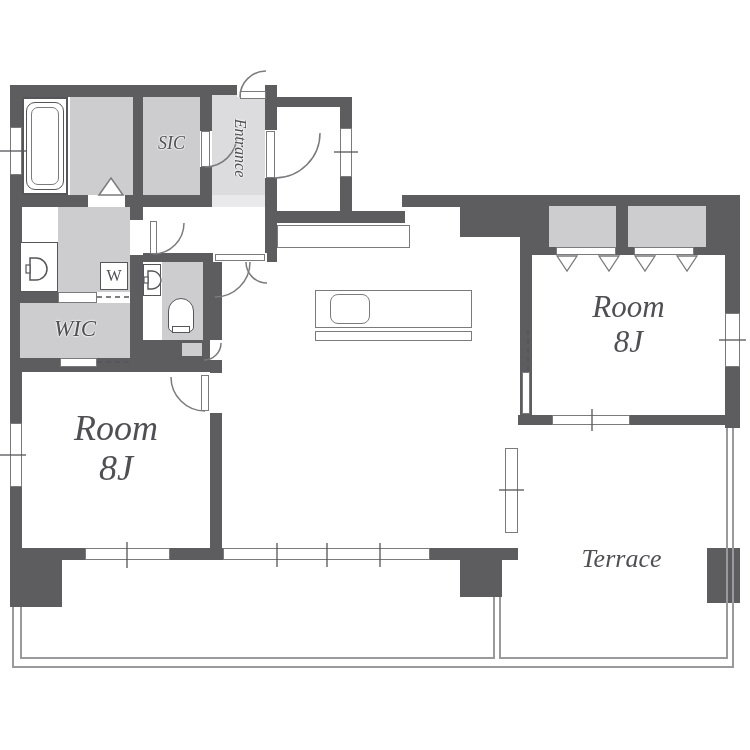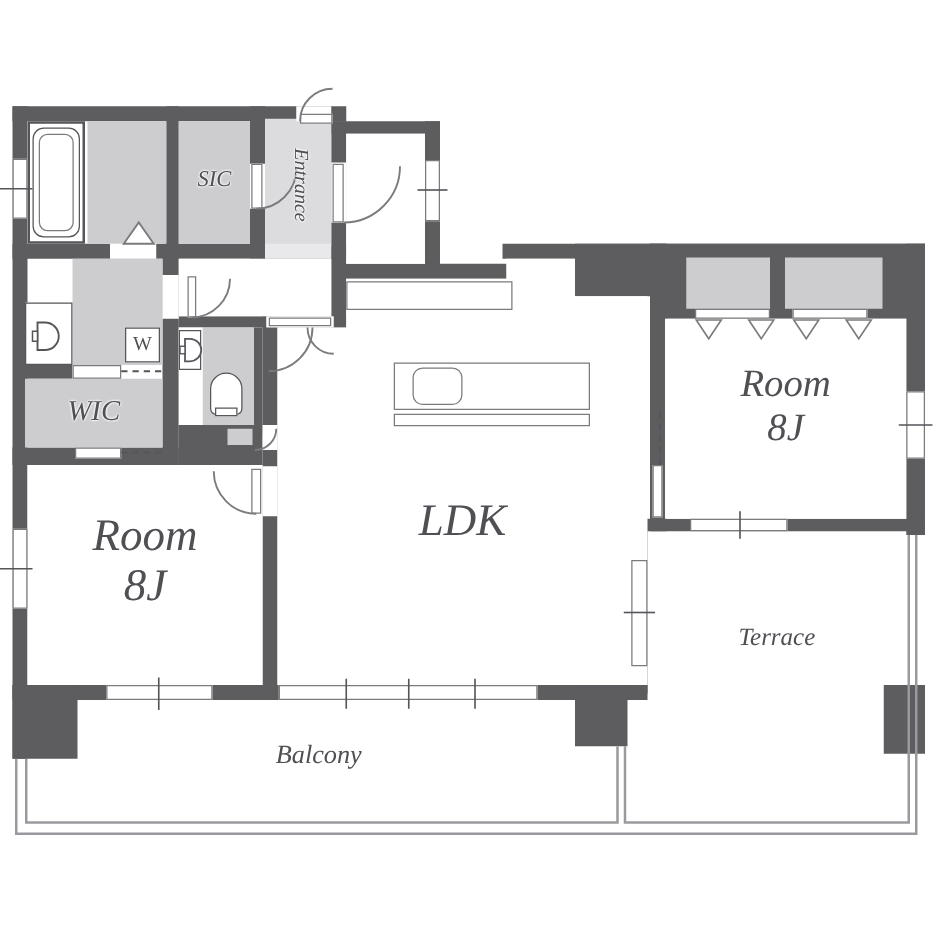--- a/index.html
+++ b/index.html
@@ -166,24 +166,23 @@
   <div class="abs lbl" style="left:143px;top:133px;width:57px;height:24px;font-size:18px">SIC</div>
   <div class="abs lbl" style="left:183px;top:137px;width:110px;height:22px;font-size:16px;transform:rotate(90deg)">Entrance</div>
   <div class="abs lbl" style="left:20px;top:316px;width:110px;height:28px;font-size:23px">WIC</div>
 
   <div class="abs lbl" style="left:22px;top:408px;width:188px;height:100px;font-size:36px">
     <span>Room</span><br>
     <span>8J</span>
   </div>
 
   <div class="abs lbl" style="left:222px;top:396px;width:296px;height:100px;font-size:36px">
-    <span>LDK</span><br>
+    <br>
   </div>
 
   <div class="abs lbl" style="left:532px;top:290px;width:193px;height:90px;font-size:31px">
     <span>Room</span><br>
     <span>8J</span>
   </div>
 
-  <div class="abs lbl" style="left:518px;top:499px;width:207px;height:30px;font-size:20px">Terrace</div>
-  <div class="abs lbl" style="left:60px;top:592px;width:390px;height:28px;font-size:21px">Balcony</div>
+  <div class="abs lbl" style="left:518px;top:544px;width:207px;height:30px;font-size:26px">Terrace</div>
 
 </div>
 
 </body></html>

